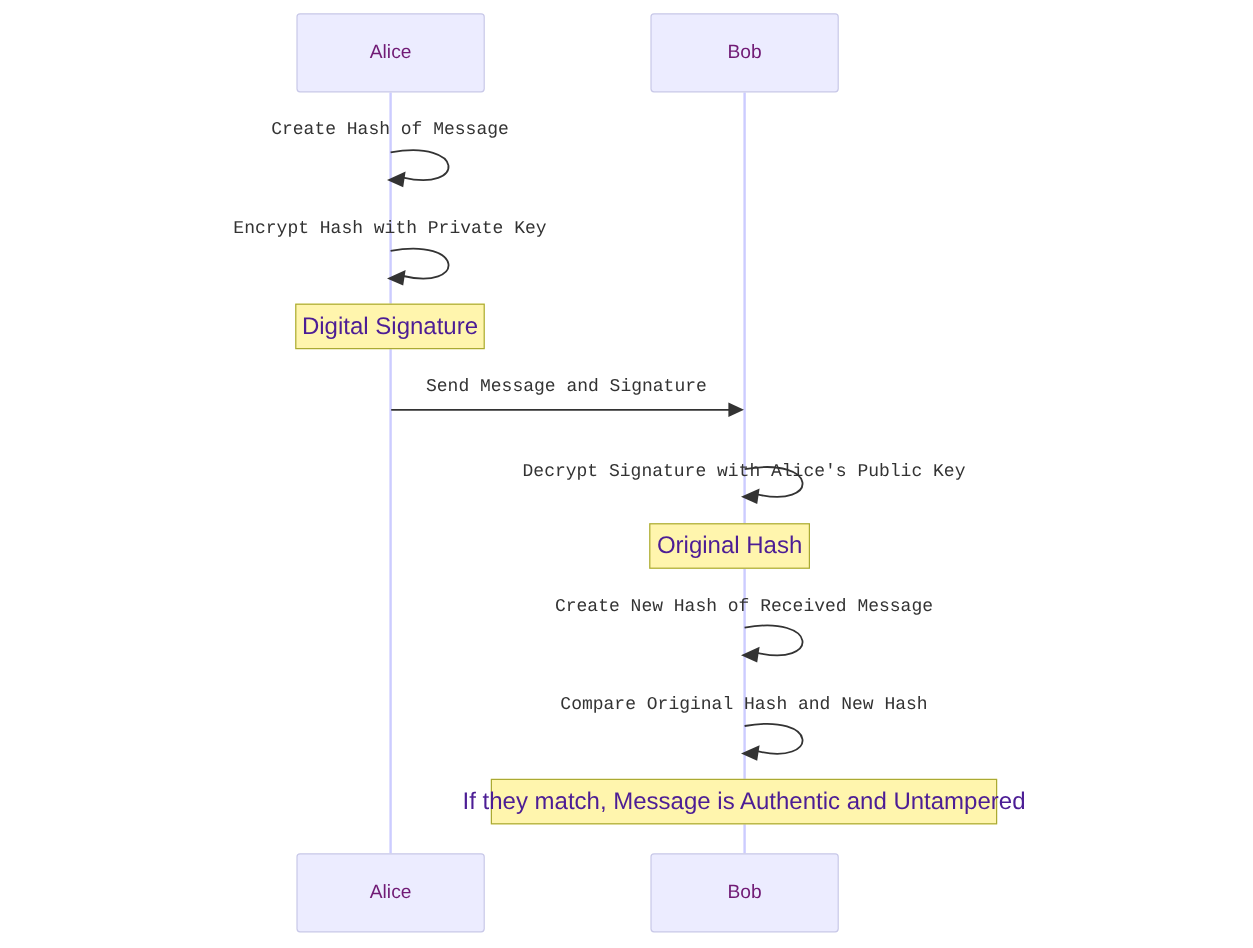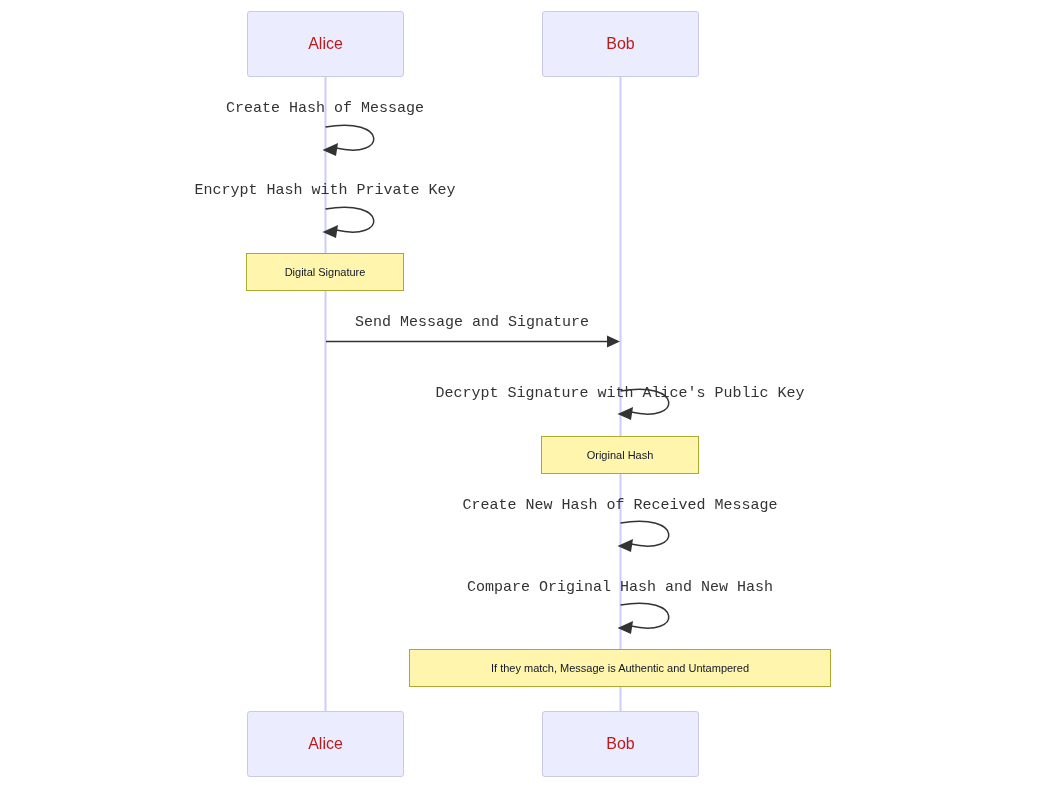--- a/index.html
+++ b/index.html
@@ -17,42 +17,42 @@
     width: 157px;
     height: 66px;
     background: #ECECFF;
     border: 1px solid #c8c8e8;
     border-radius: 3px;
     box-sizing: border-box;
     display: flex;
     align-items: center;
     justify-content: center;
     font-size: 16px;
-    color: #b91c1c;
+    color: #701a75;
   }
   .msg-label {
     position: absolute;
     transform: translateX(-50%);
     white-space: nowrap;
     font-size: 15px;
     color: #333333;
     line-height: 18px;
     font-family: Liberation Mono, monospace;
   }
   .note-box {
     position: absolute;
     background: #FFF5AD;
     border: 1px solid #AAAA33;
     box-sizing: border-box;
     display: flex;
     align-items: center;
     justify-content: center;
-    font-size: 11px;
+    font-size: 20px;
     font-weight: 500;
-    color: #0f172a;
+    color: #4c1d95;
     white-space: nowrap;
   }
 </style>
 </head>
 <body>
 
 <div class="canvas">
 
   <svg class="layer" width="1044" height="790" viewBox="0 0 1044 790">
 
@@ -92,16 +92,16 @@
   </div>
 
   <div class="msg-label" style="left:325px; top:100px;">Create Hash of Message</div>
   <div class="msg-label" style="left:325px; top:182px;">Encrypt Hash with Private Key</div>
   <div class="msg-label" style="left:472px; top:314px;">Send Message and Signature</div>
   <div class="msg-label" style="left:620px; top:365px;margin-top:20px;">Decrypt Signature with Alice's Public Key</div>
   <div class="msg-label" style="left:620px; top:497px;">Create New Hash of Received Message</div>
   <div class="msg-label" style="left:620px; top:579px;">Compare Original Hash and New Hash</div>
 
   <div class="note-box" style="left:246px; top:253px; width:158px; height:38px;">Digital Signature</div>
-  <div class="note-box" style="left:541px; top:436px; width:158px; height:38px;">Original Hash</div>
+  <div class="note-box" style="left:541px; top:436px; width:134px; height:38px;">Original Hash</div>
   <div class="note-box" style="left:409px; top:649px; width:422px; height:38px;text-align:center;">If they match, Message is Authentic and Untampered</div>
 
 </div>
 
 </body></html>

